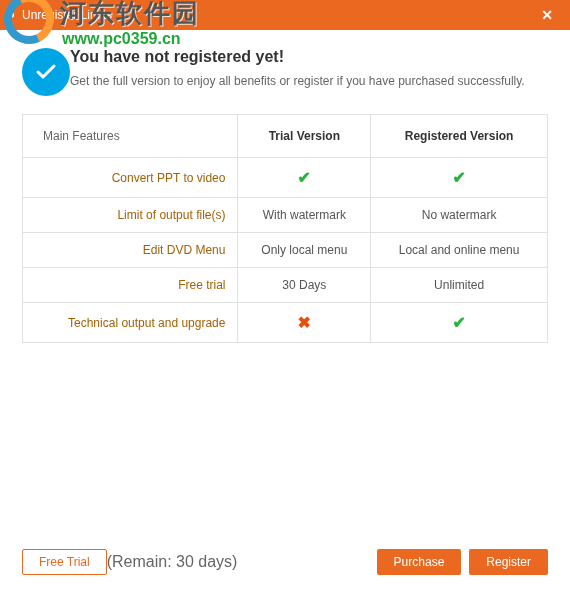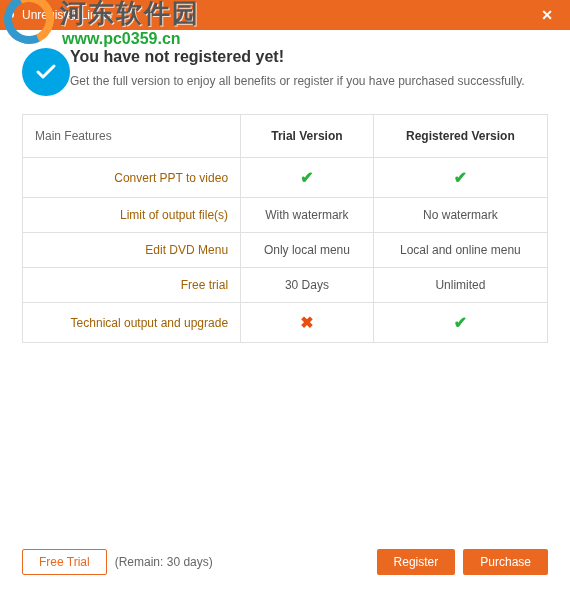--- a/index.html
+++ b/index.html
@@ -9,31 +9,31 @@
 .titlebar .title{flex:1}
 .close-btn{width:30px;height:30px;display:flex;align-items:center;justify-content:center;cursor:pointer;font-size:14px;font-weight:bold}
 .content{background:#fff;padding:18px 22px 16px 22px;height:calc(100% - 30px);position:relative}
 .header{display:flex;gap:0;align-items:flex-start;margin-bottom:18px}
 .header-icon{width:48px;height:48px;border-radius:50%;background:#00a5e6;display:flex;align-items:center;justify-content:center;flex:none}
 .header-icon svg{width:24px;height:24px}
 .header-text h2{font-size:16px;font-weight:600;color:#333;margin-bottom:6px}
 .header-text p{font-size:12px;color:#666;line-height:1.5}
 table{width:100%;border-collapse:collapse;border:1px solid #e0e0e0}
 th,td{border:1px solid #e0e0e0;padding:10px 12px;font-size:12px;color:#555}
-th{font-weight:600;color:#333;text-align:center;padding:14px 12px}
+th{font-weight:600;color:#333;text-align:center;padding:14px 20px}
 th:first-child{text-align:left;font-weight:normal;color:#666}
 td:first-child{text-align:right;color:#a16207}
 td:nth-child(2),td:nth-child(3){text-align:center}
 .check{color:#25b33c;font-size:16px;font-weight:bold}
 .cross{color:#e84f0e;font-size:16px;font-weight:bold}
 .footer{position:absolute;bottom:16px;left:22px;right:22px;display:flex;align-items:center}
 .btn{padding:5px 16px;border-radius:2px;font-size:12px;cursor:pointer;border:1px solid transparent}
 .btn-outline{border-color:#ea6820;color:#ea6820;background:#fff}
 .btn-primary{background:#ea6820;color:#fff;margin-left:8px}
-.remain{font-size:12px;color:#666;margin-left:8px}
+.remain{font-size:16px;color:#666;margin-left:0}
 .spacer{flex:1}
 .watermark{position:absolute;top:-6px;left:0;width:100%;pointer-events:none;z-index:10}
 .wm-logo{position:absolute;left:4px;top:0;width:55px;height:55px}
 .wm-logo .c1{position:absolute;border:8px solid transparent;border-top-color:#ff9933;border-right-color:#ff9933;border-radius:50%;width:50px;height:50px;transform:rotate(20deg)}
 .wm-logo .c2{position:absolute;border:8px solid transparent;border-bottom-color:#3399cc;border-left-color:#3399cc;border-radius:50%;width:50px;height:50px;transform:rotate(20deg)}
 .wm-text{position:absolute;left:60px;top:2px;font-size:26px;font-weight:bold;color:#555;letter-spacing:2px;text-shadow:1px 1px 0 rgba(255,255,255,.8)}
 .wm-url{position:absolute;left:62px;top:36px;font-size:16px;font-weight:bold;color:#1ea838;font-family:Arial}
 .arrow{position:absolute;pointer-events:none;z-index:5}
 </style>
 </head>
@@ -93,22 +93,22 @@
           <td><span class="cross">✖</span></td>
           <td><span class="check">✔</span></td>
         </tr>
       </tbody>
   </table>
 
   <div class="footer">
     <button class="btn btn-outline">Free Trial</button>
     <span class="remain">(Remain: 30 days)</span>
     <span class="spacer"></span>
+    <button class="btn btn-primary">Purchase</button>
     <button class="btn btn-primary">Register</button>
-    <button class="btn btn-primary">Purchase</button>
   </div>
 
   <div class="arrow">
     
   </div>
 
 </div>
 
 <div class="watermark">
   <div class="wm-logo">

